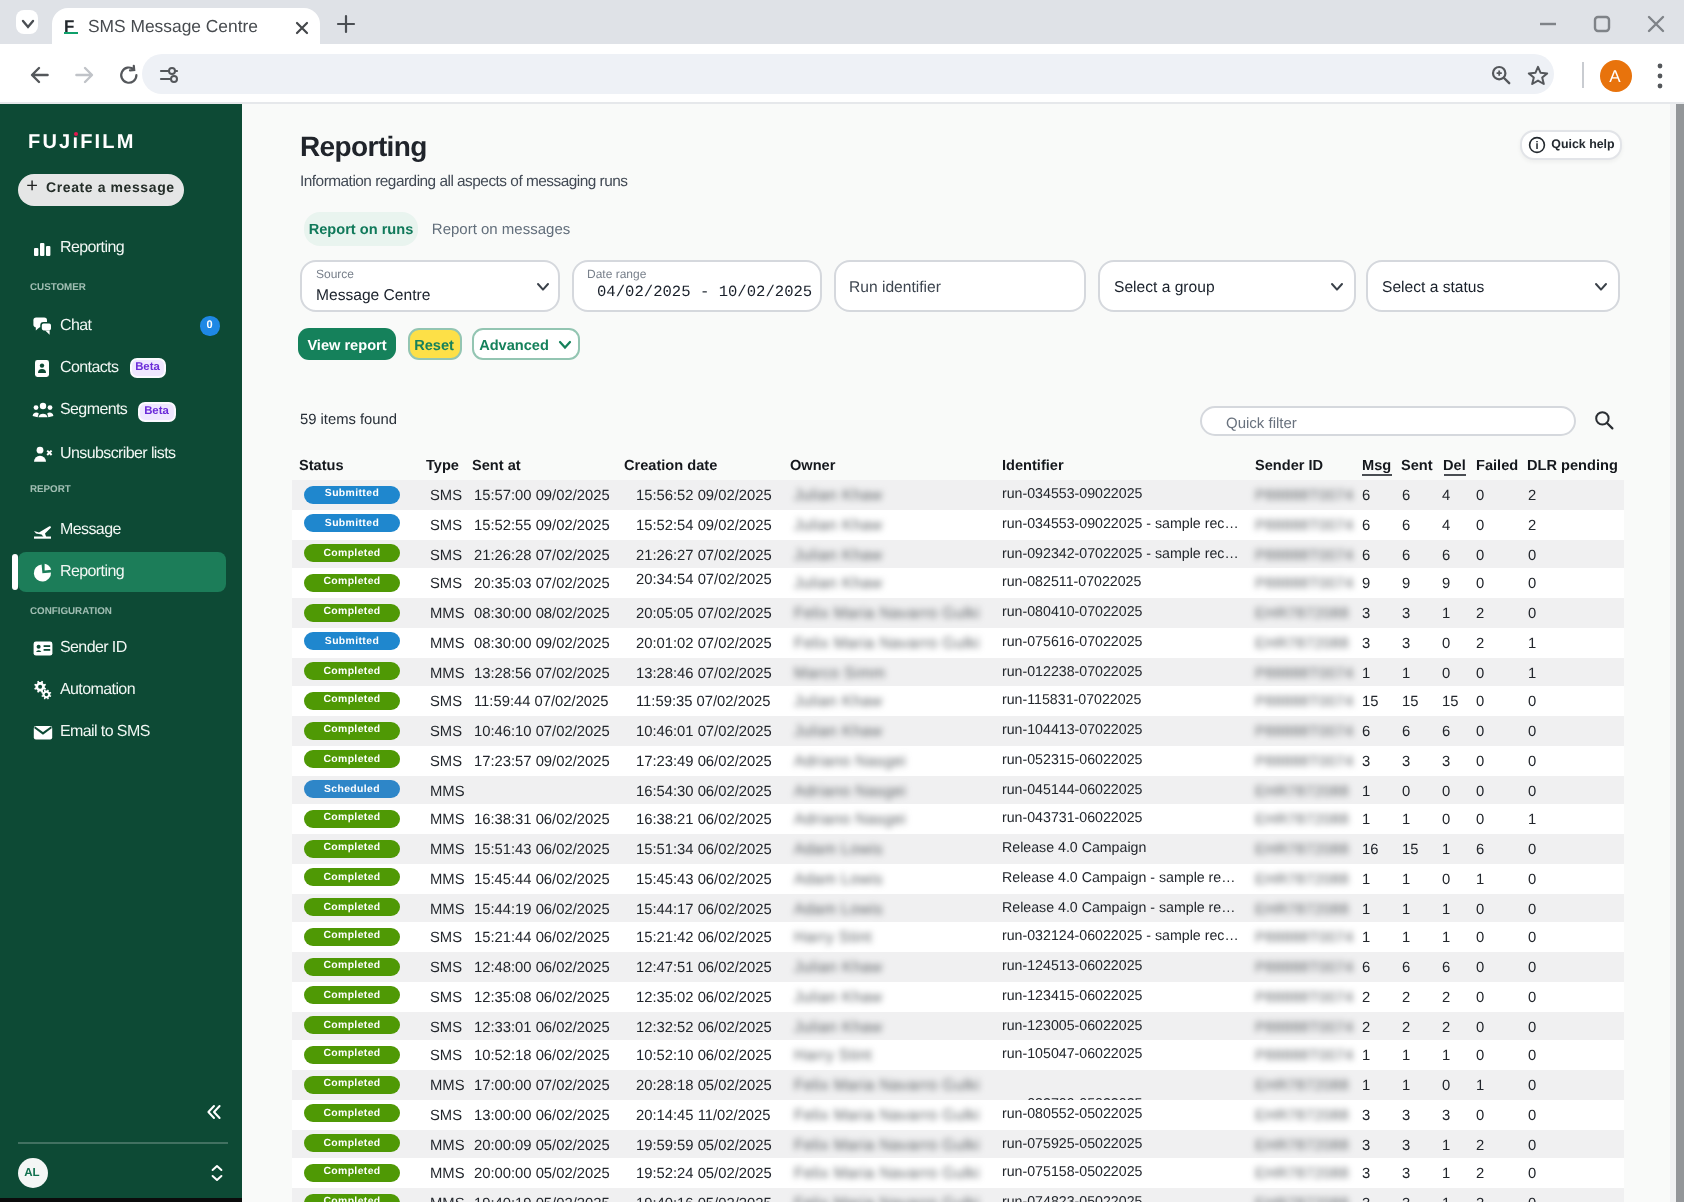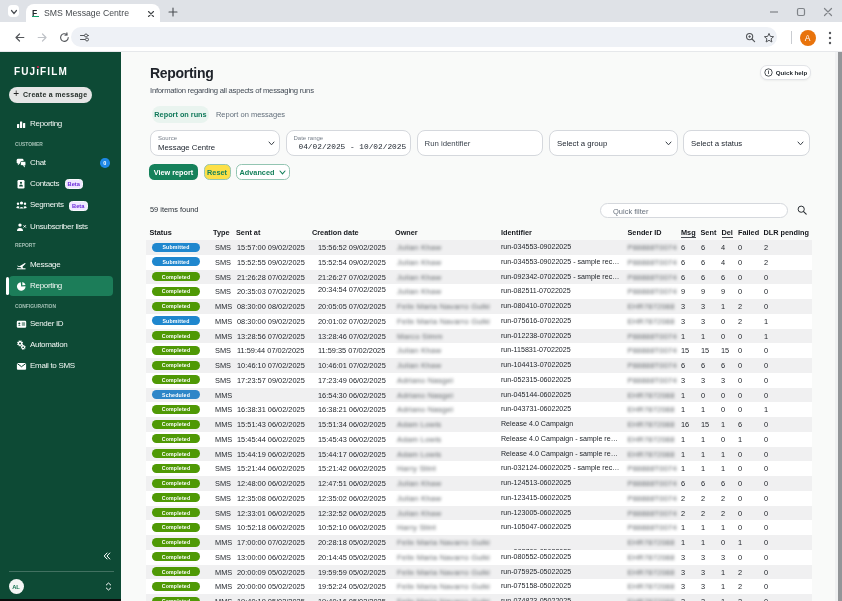--- a/index.html
+++ b/index.html
@@ -518,21 +518,21 @@
     <div class="cell" style="left:535px;top:3.2px;">1</div>
     <div class="cell" style="left:555px;top:3.2px;">1</div>
     <div class="cell" style="left:575px;top:3.2px;">0</div>
     <div class="cell" style="left:592px;top:3.2px;">1</div>
     <div class="cell" style="left:618px;top:3.2px;">0</div>
   </div>
 <div class="row" style="top:549.75px;background:#FFFFFF;">
     <div class="badge" style="background:#4F9905;top:2.6px;">Completed</div>
     <div class="cell" style="left:69px;top:3.2px;">SMS</div>
     <div class="cell" style="left:91px;top:3.2px;">13:00:00 06/02/2025</div>
-    <div class="cell" style="left:172px;top:3.2px;">20:14:45 05/02/2025</div>
+    <div class="cell" style="left:172px;top:3.2px;">20:14:45 11/02/2025</div>
     <div class="cell blur" style="left:251px;top:3.2px;">Felix Maria Navarro Gulki</div>
     <div class="cell ident" style="left:355px;top:3.2px;">run-080552-05022025</div>
     <div class="cell blur" style="left:481.5px;top:3.2px;font-size:7.5px;">EHR7872088</div>
     <div class="cell" style="left:535px;top:3.2px;">3</div>
     <div class="cell" style="left:555px;top:3.2px;">3</div>
     <div class="cell" style="left:575px;top:3.2px;">3</div>
     <div class="cell" style="left:592px;top:3.2px;">0</div>
     <div class="cell" style="left:618px;top:3.2px;">0</div>
   </div>
 <div class="row" style="top:564.50px;background:#F0F0F1;">

